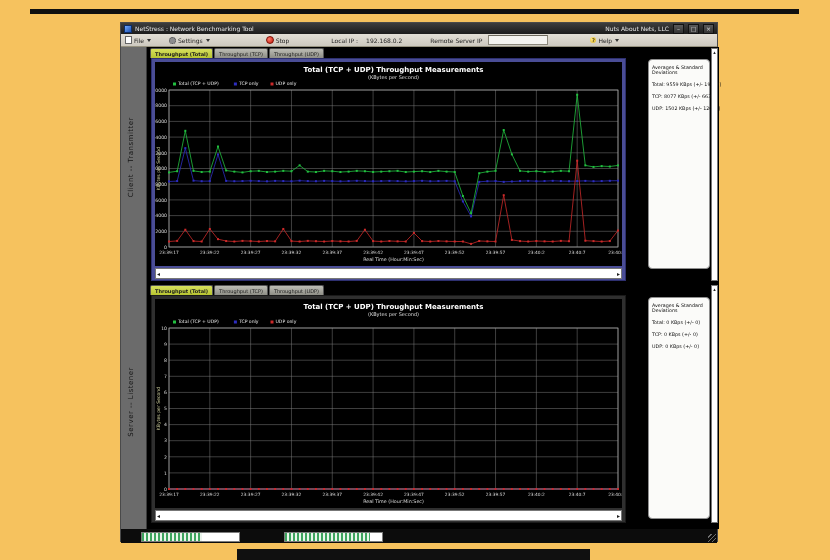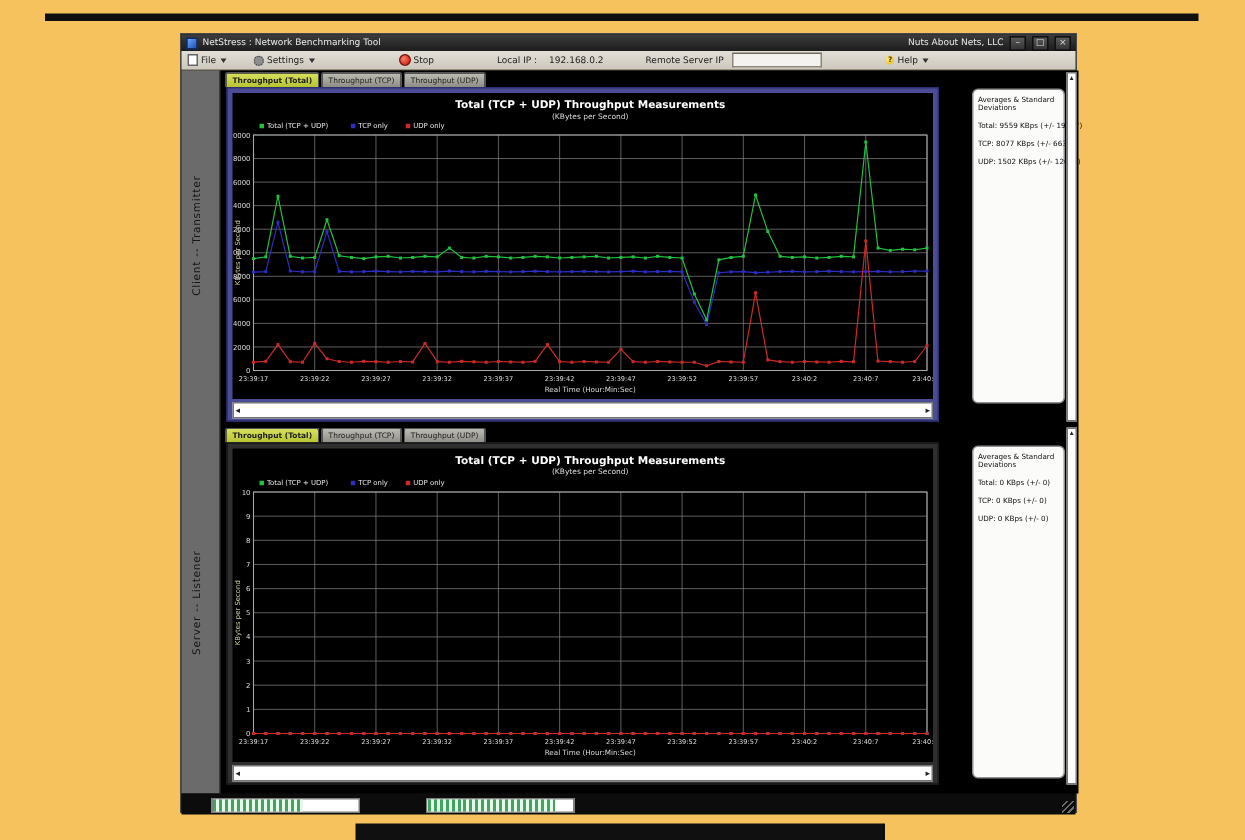--- a/index.html
+++ b/index.html
@@ -2,21 +2,21 @@
 <html><head>
 <meta charset="utf-8">
 <style>
   html,body{margin:0;padding:0;}
   #stage{position:relative;width:830px;height:560px;background:#f6c25e;
          font-family:"DejaVu Sans",sans-serif;overflow:hidden;}
   .abs{position:absolute;box-sizing:border-box;}
   
   .strip{background:#101010;}
   
-  #win{left:120px;top:22px;width:598px;height:520px;background:#000000;border:1px solid #4a4a4a;}
+  #win{left:120px;top:22px;width:598px;height:520px;background:#8b5cf6;border:1px solid #4a4a4a;}
   #titlebar{left:0;top:0;width:100%;height:11px;background:linear-gradient(#3d3d3d,#1c1c1c);
             display:flex;align-items:center;padding:0 3px;color:#e9e9e9;font-size:6px;gap:3px;}
   #titlebar .grow{flex:1;}
   .appicon{width:6px;height:6px;background:linear-gradient(135deg,#6fa8ff,#1c4fae);border:0.5px solid #0d2d66;}
   .winbtn{width:9px;height:8px;background:linear-gradient(#5a5a5a,#333);border:0.5px solid #111;
           color:#ddd;font-size:6px;line-height:7px;text-align:center;margin-left:1px;}
   #toolbar{left:0;top:11px;width:100%;height:13px;background:linear-gradient(#e3dfd6,#cdc9bf);
            border-bottom:1px solid #96927f;display:flex;align-items:center;font-size:6px;color:#1d1d1d;}
   .tbtn{display:flex;align-items:center;gap:2px;padding:1px 2px;}
   .dd{width:0;height:0;border-left:2.5px solid transparent;border-right:2.5px solid transparent;

